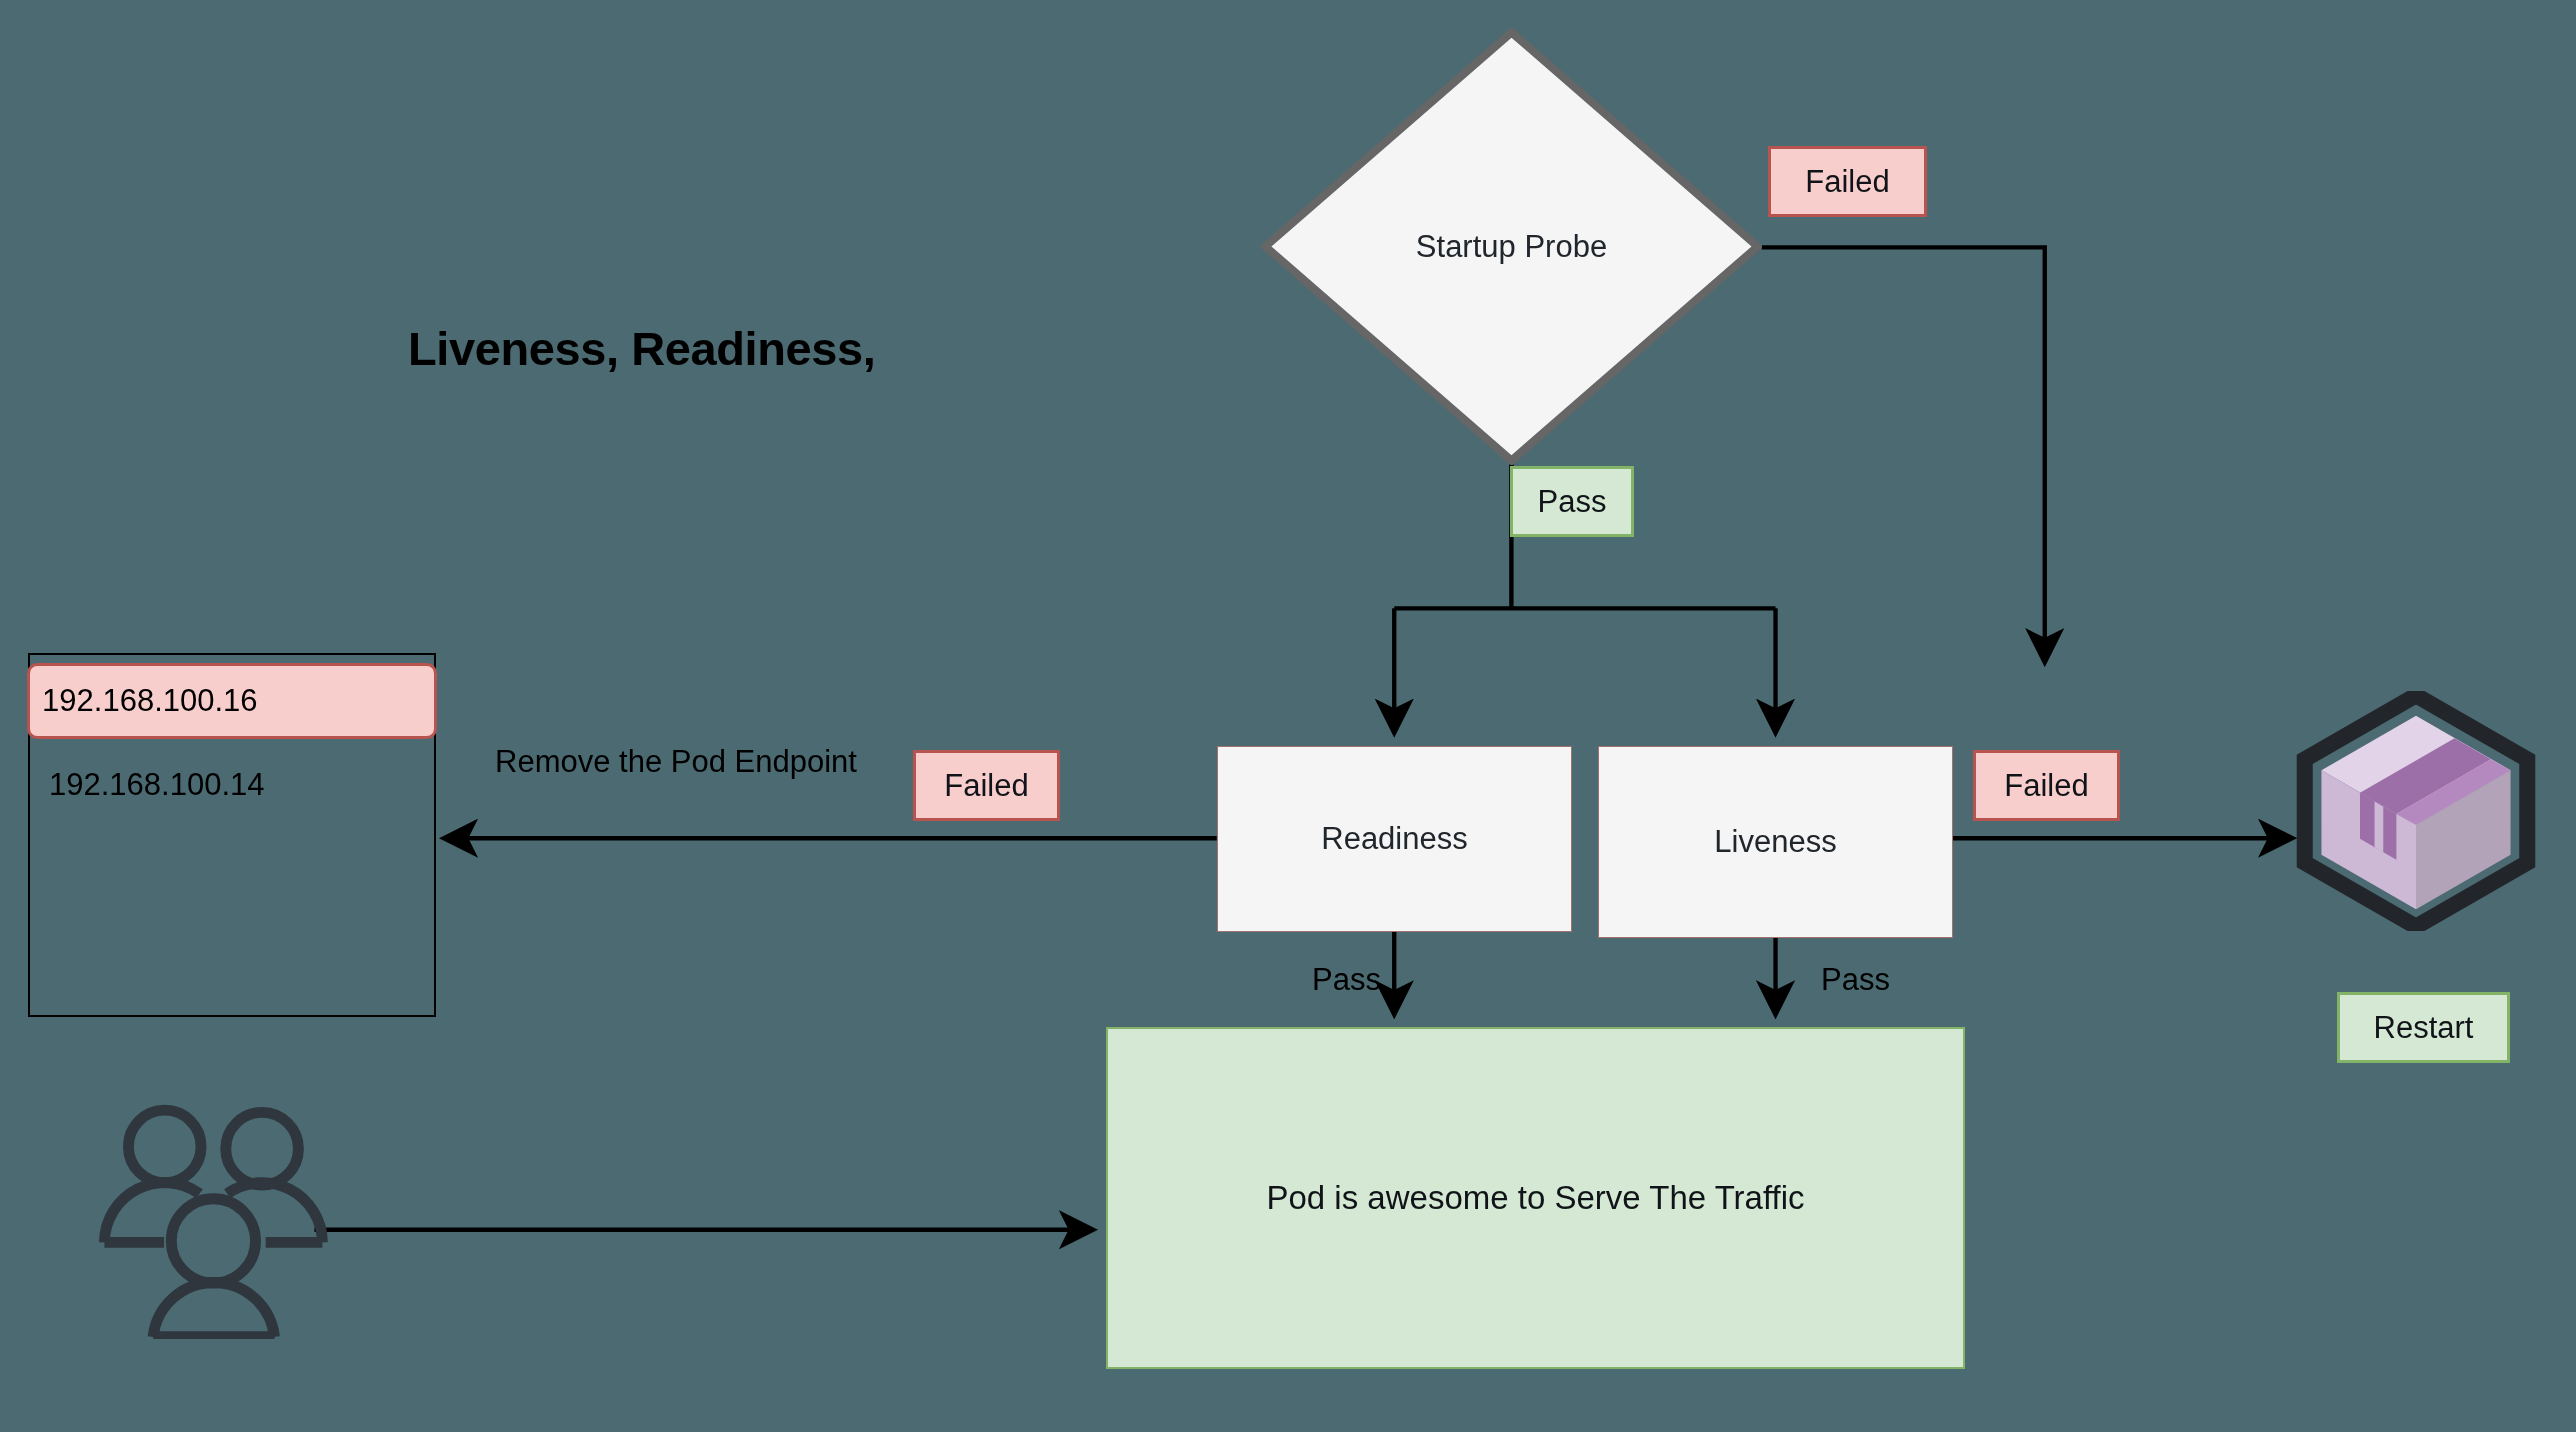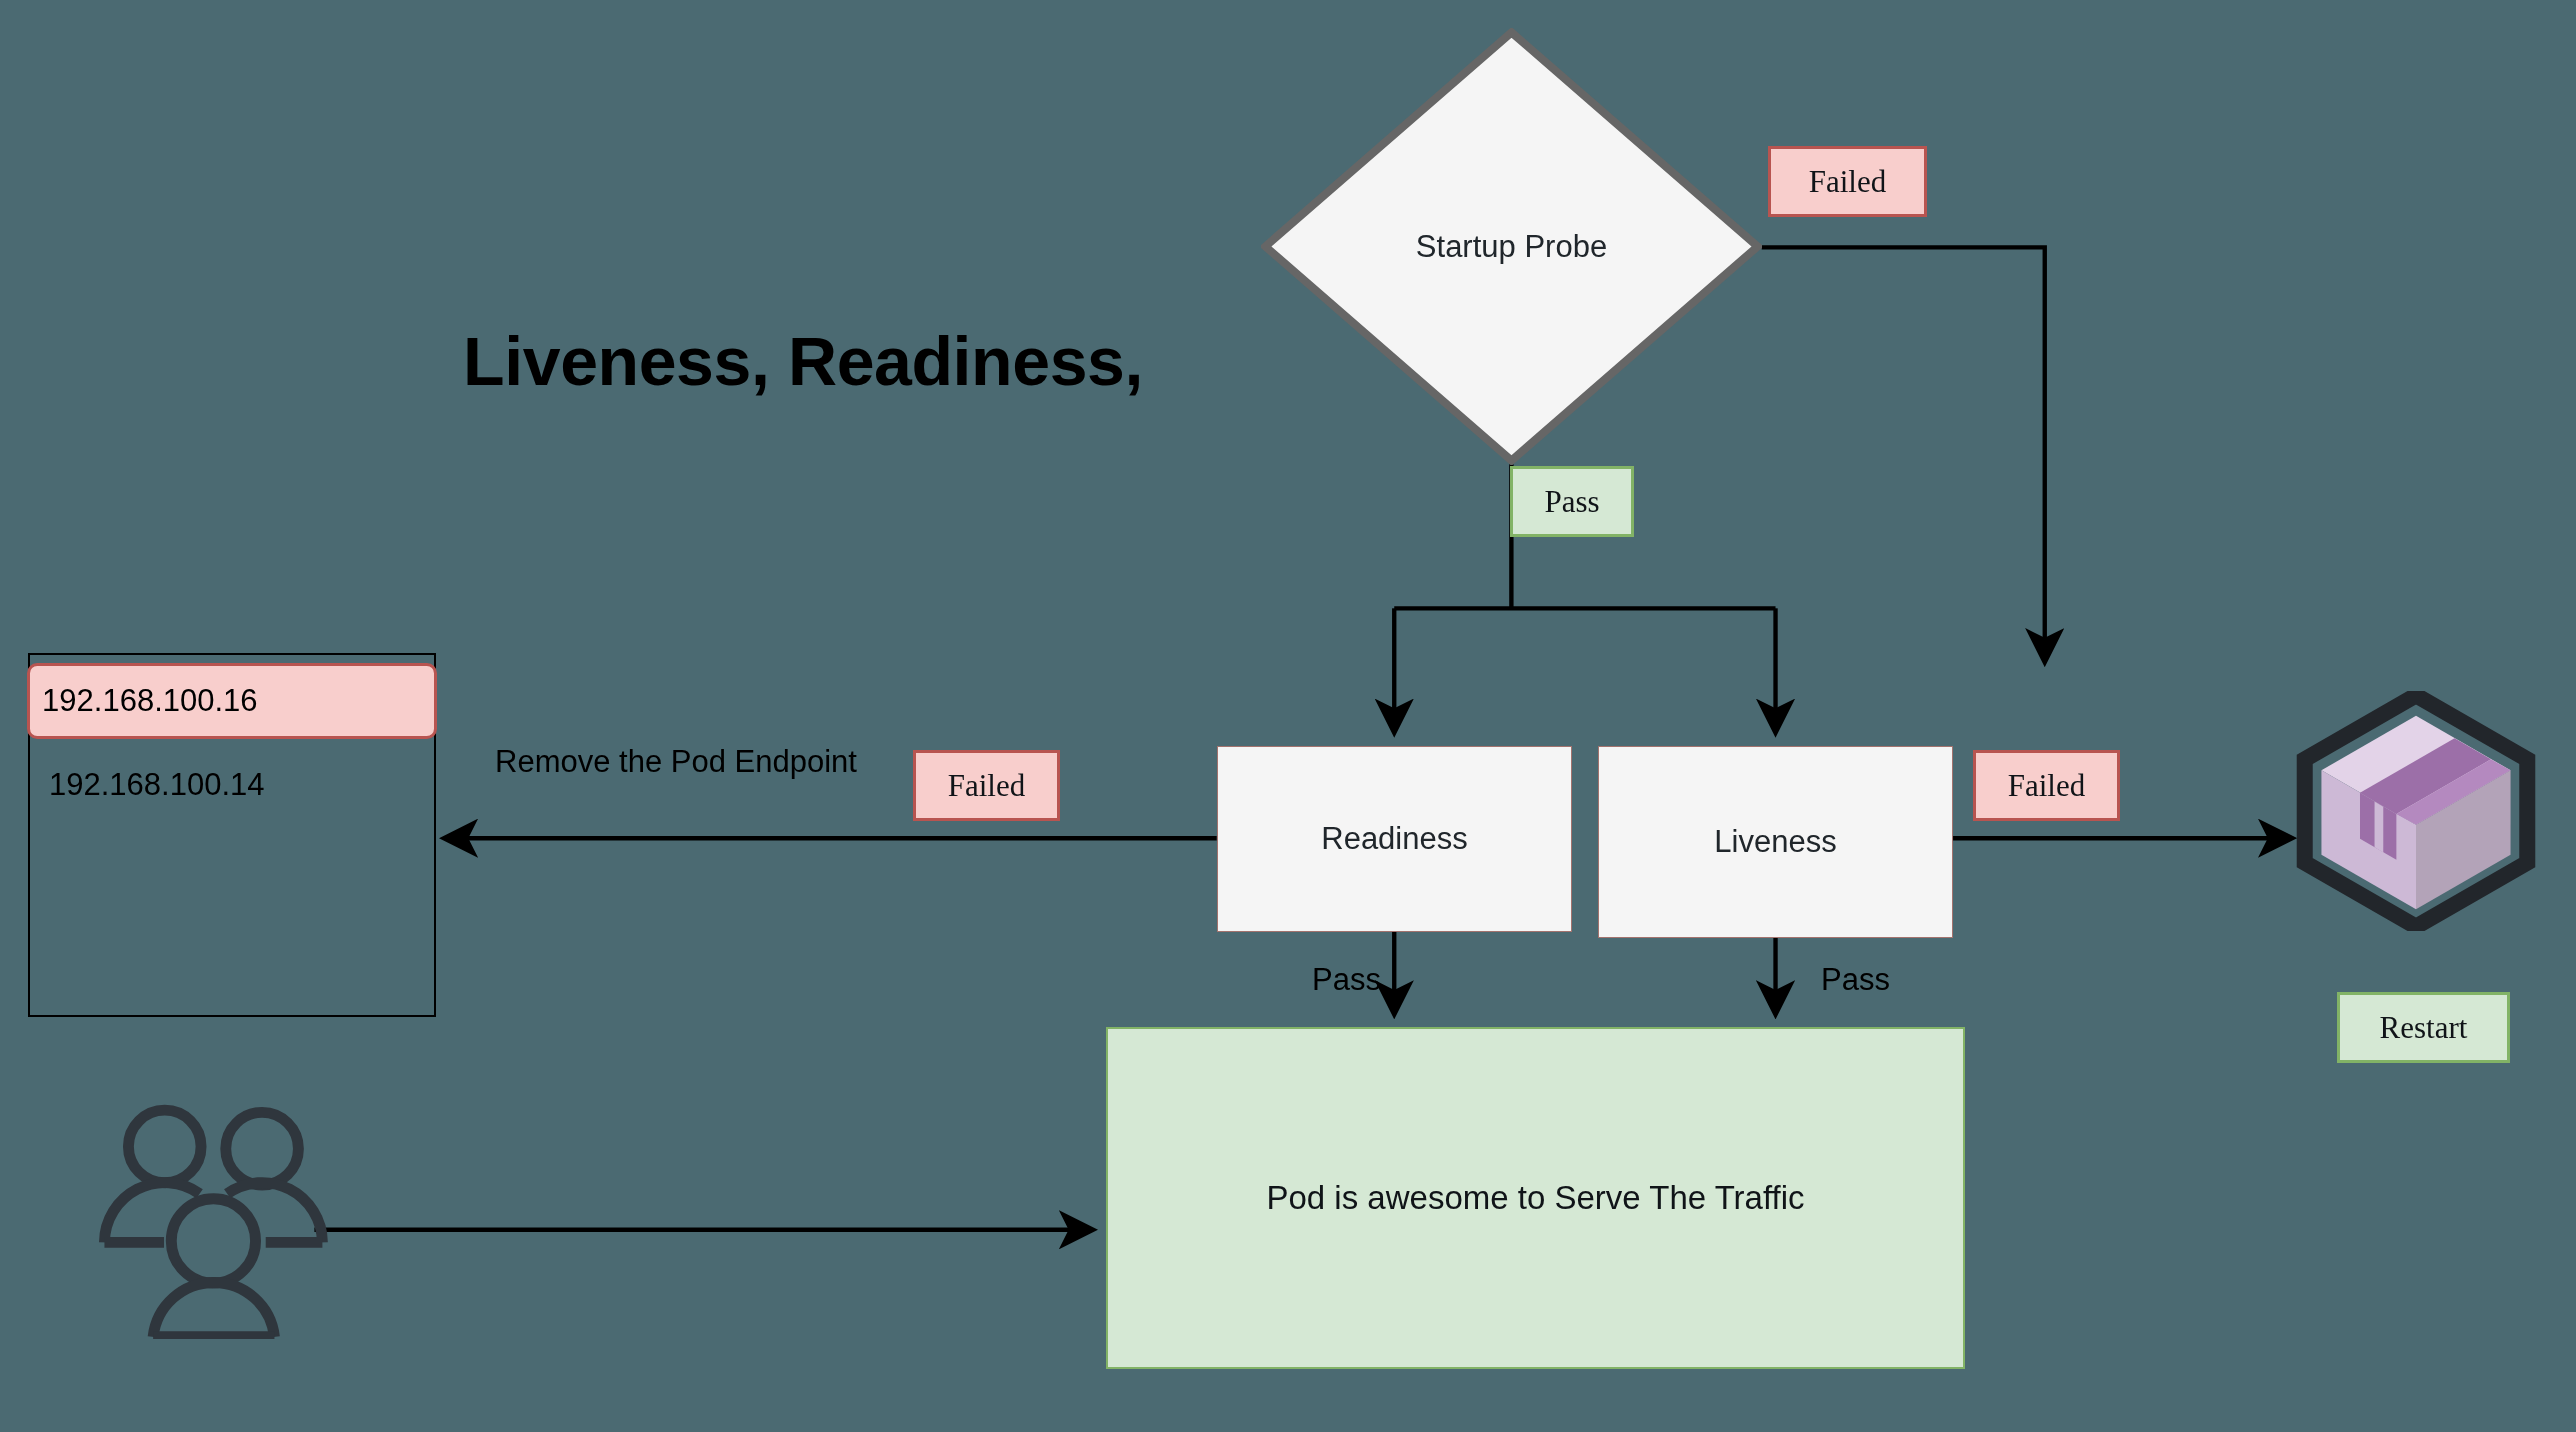--- a/index.html
+++ b/index.html
@@ -15,24 +15,24 @@
     overflow:hidden;
   }
   #edges{position:absolute;left:0;top:0;width:2576px;height:1432px;pointer-events:none;}
 
   .node{position:absolute;box-sizing:border-box;}
 
   
   #title{
     left:408px; top:320px; width:735px;
     color:#000;
-    font-size:68px;
+    font-size:47px;
     font-weight:bold;
     line-height:1.22;
-    text-align:right;
+    text-align:left;
     letter-spacing:-0.4px;
   }
 
   
   #startup-probe{
     left:1261px; top:28px; width:501px; height:437px;
   }
   #startup-probe .diamond-shape{
     position:absolute; inset:0;
   }
@@ -63,21 +63,20 @@
     color:#101418;
     font-size:33px;
   }
 
   
   .badge{
     display:flex;align-items:center;justify-content:center;
     font-size:31px;
     color:#101418;
     box-sizing:border-box;
-    font-family:Liberation Serif, serif;
   }
   .badge.fail{background:#f8cecc;border:3.6px solid #b85450;}
   .badge.pass{background:#d5e8d4;border:3.6px solid #82b366;}
 
   #badge-startup-failed{left:1768px; top:146px; width:159px; height:71px;}
   #badge-startup-pass{left:1510px; top:466px; width:124px; height:71px;}
   #badge-readiness-failed{left:913px; top:750px; width:147px; height:71px;}
   #badge-liveness-failed{left:1973px; top:750px; width:147px; height:71px;}
   #badge-restart{left:2337px; top:992px; width:173px; height:71px;}
 

